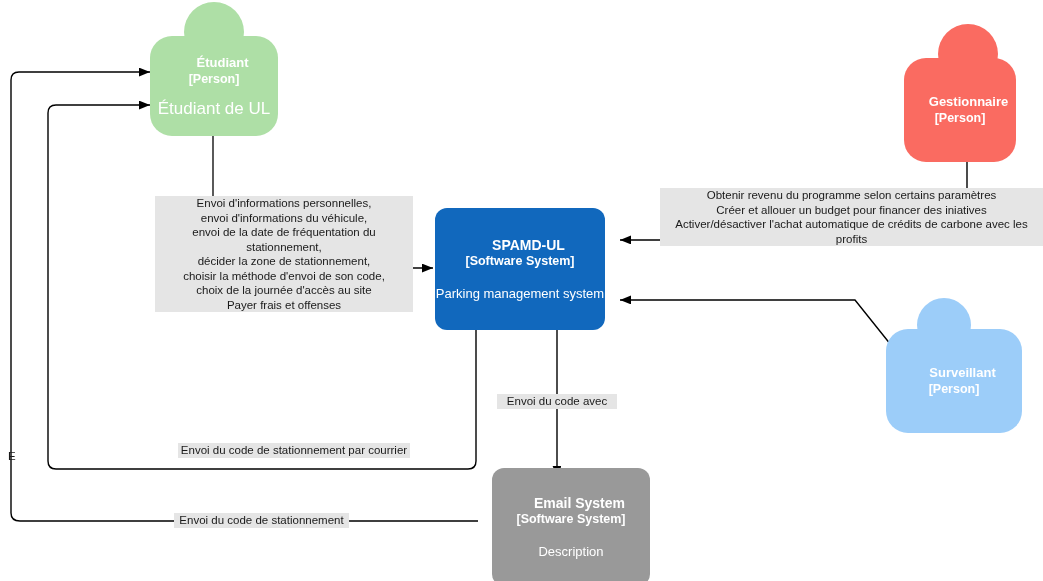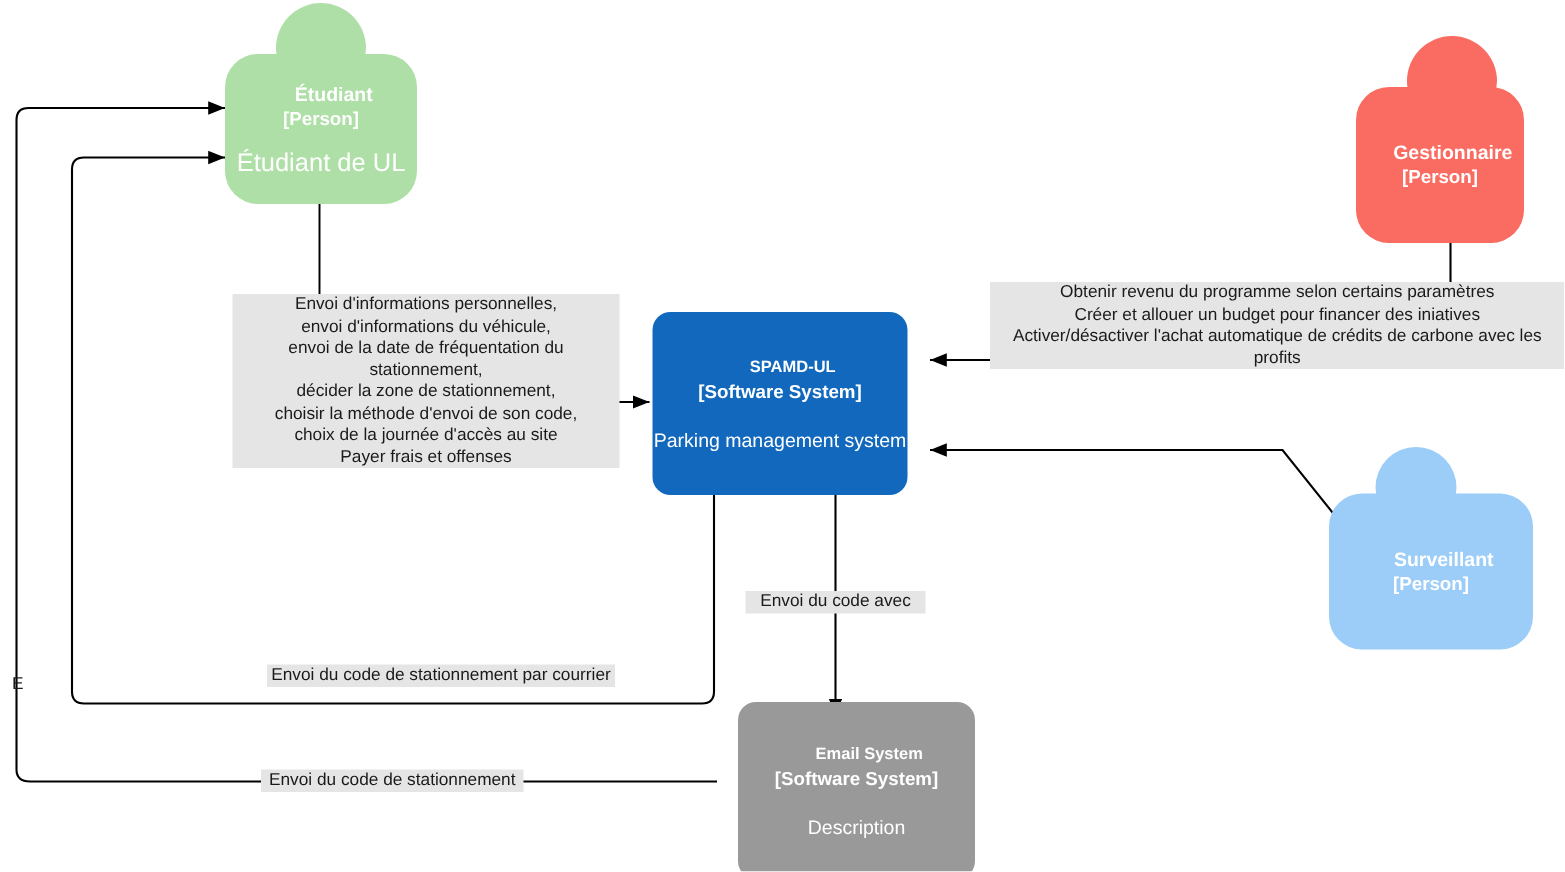--- a/index.html
+++ b/index.html
@@ -64,21 +64,21 @@
     font-size: 12.5px;
     font-weight: bold;
     line-height: 16px;
   }
   .n-desc {
     font-size: 17px;
     font-weight: normal;
     line-height: 16px;
     margin-top: 14px;
   }
-  .sys-box .n-title { font-size: 11px; }
+  .sys-box .n-title { font-size: 14px; }
   .sys-box .n-desc { font-weight: normal; font-size: 13px; margin-top: 17px; }
 
   
   .edge-label {
     position: absolute;
     font-size: 11.5px;
     line-height: 14.5px;
     color: #1a1a1a;
     text-align: center;
     white-space: pre-line;

